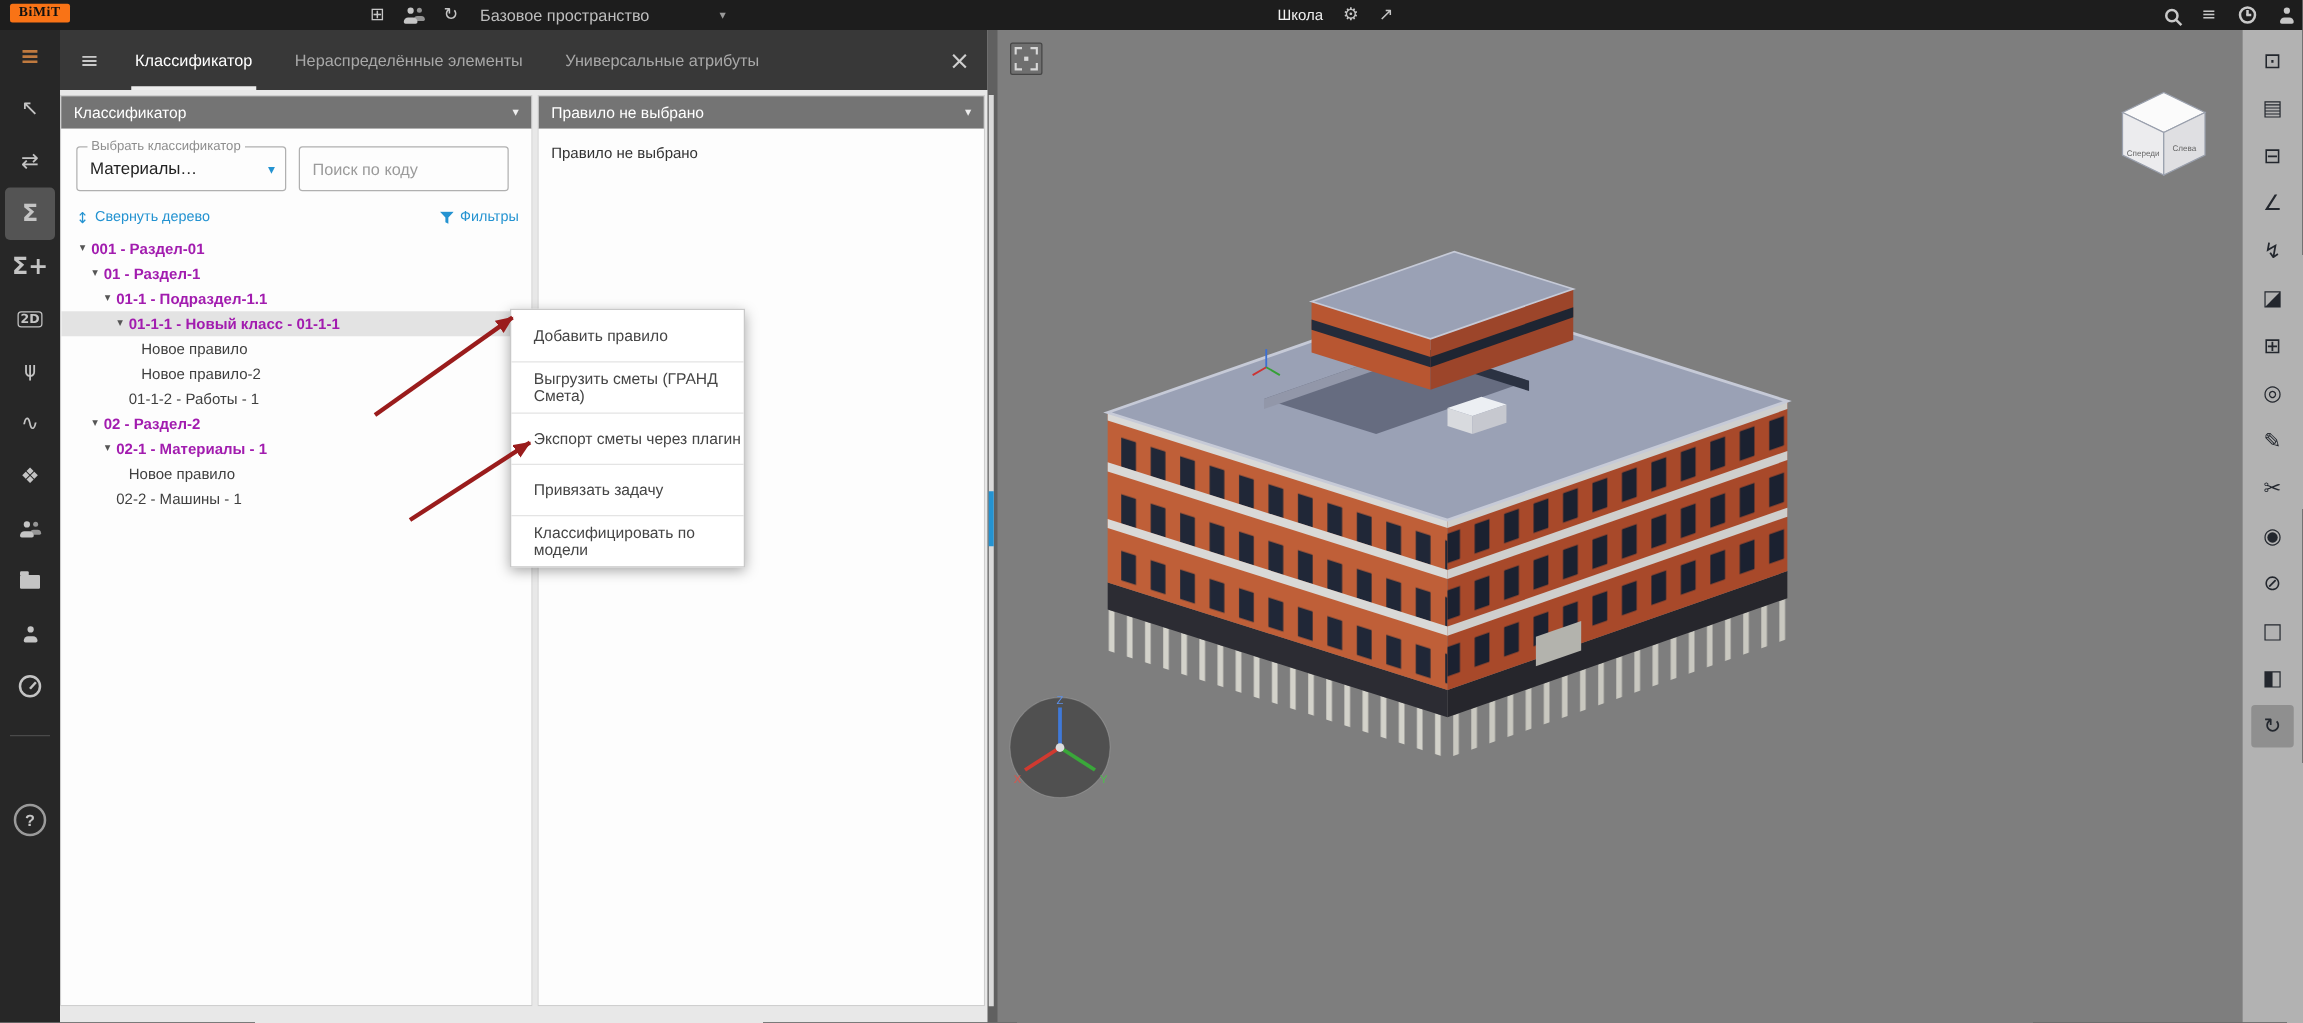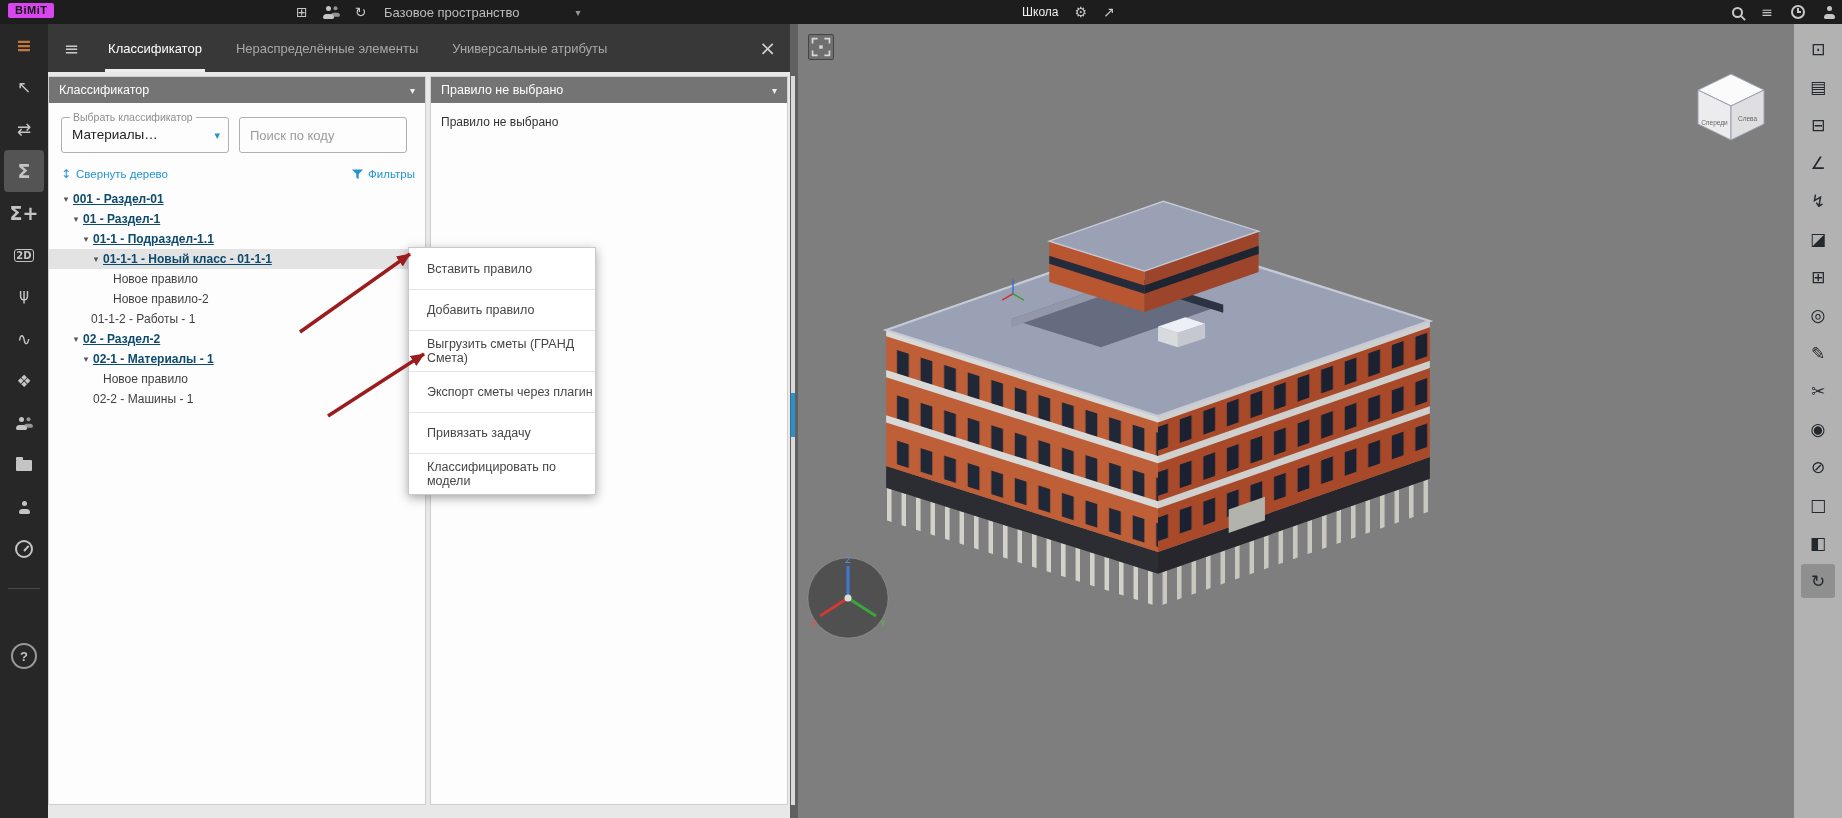--- a/index.html
+++ b/index.html
@@ -5,22 +5,22 @@
   * { box-sizing: border-box; margin: 0; padding: 0; }
   html,body { width:100%; height:100%; overflow:hidden; }
   body { font-family:"Liberation Sans", sans-serif; background:#606060; }
   #app { position:relative; width:1842px; height:818px; background:#606060; overflow:hidden; }
 
   .glyph, .tb-btn span, .lt-btn span, .rt-btn span, .burger, .close, .caret, .kebab,
   .hdr-caret, .select-caret, .ws-caret, .updown { font-family:"DejaVu Sans", sans-serif; }
 
   
   .topbar { position:absolute; left:0; top:0; width:1842px; height:24px; background:#1d1d1d; z-index:90; }
-  .logo { position:absolute; left:8px; top:3px; background:#d946ef; color:#111; font-size:11px; font-weight:bold;
-          letter-spacing:.5px; padding:1px 7px 2px; border-radius:2px; }
+  .logo { position:absolute; left:8px; top:3px; background:#f97316; color:#111; font-size:11px; font-weight:bold;
+          letter-spacing:.5px; padding:1px 7px 2px; border-radius:2px;font-family:Liberation Serif, serif; }
   .tb-btn { background:none; border:none; color:#c6c6c6; font-size:14px; display:flex; align-items:center; cursor:default; }
   .tb-icons { position:absolute; left:296px; top:0; height:24px; display:flex; align-items:center; gap:14px; }
   .workspace { position:absolute; left:384px; top:0; height:24px; display:flex; align-items:center; gap:56px; }
   .workspace > span:first-child { color:#bdbdbd; font-size:13px; }
   .ws-caret { color:#9a9a9a; font-size:10px; }
   .tb-center { position:absolute; left:1022px; top:0; height:24px; display:flex; align-items:center; gap:16px; }
   .tb-title { color:#f0f0f0; font-size:12px; }
   .tb-right { position:absolute; right:6px; top:0; height:24px; display:flex; align-items:center; gap:18px; }
 
   .icon-search { width:11px; height:11px; border:2px solid #c9c9c9; border-radius:50%; position:relative; display:inline-block; }
@@ -83,21 +83,21 @@
   .search::placeholder { color:#9b9b9b; }
 
   .links-row { margin:14px 10px 0 12px; display:flex; justify-content:space-between; align-items:center; }
   .blue-link { color:#2493d1; font-size:11.5px; display:flex; align-items:center; gap:5px; background:none; border:none; cursor:default; }
   .updown { font-size:12px; }
 
   .tree { margin-top:8px; }
   .tree-row { height:20px; display:flex; align-items:center; position:relative; font-size:12px; color:#3f3f3f; }
   .tree-row.sel { background:#e3e3e3; }
   .caret { width:14px; font-size:9px; color:#555; text-align:center; flex:0 0 14px; }
-  .tlabel.bold { font-weight:bold; color:#0c4a6e;text-decoration:underline; }
+  .tlabel.bold { font-weight:bold; color:#a21caf; }
   .kebab { position:absolute; right:8px; font-size:12px; font-weight:bold; color:#333; }
 
   .empty-text { margin:12px 10px; font-size:12px; color:#333; }
 
   .vscroll-track { position:absolute; left:791px; top:76px; width:4px; height:729px; background:#dadada; z-index:25; }
   .vscroll-thumb { position:absolute; left:0; top:317px; width:4px; height:44px; background:#2493d1; }
 
   
   .context-menu { position:absolute; left:408px; top:247px; width:188px; background:#ffffff; border:1px solid #c9c9c9;
                   box-shadow:0 3px 10px rgba(0,0,0,.35); list-style:none; z-index:60; }
@@ -290,21 +290,21 @@
               <span class="tlabel">Новое правило</span>
 
             </div>
 
             <div class="tree-row" style="padding-left: 50px;">
               <span class="caret" style="visibility: hidden;">▾</span>
               <span class="tlabel">Новое правило-2</span>
 
             </div>
 
-            <div class="tree-row" style="padding-left: 28px;">
+            <div class="tree-row" style="padding-left: 40px;">
               <span class="caret" style="visibility: hidden;">▾</span>
               <span class="tlabel">01-1-2 - Работы - 1</span>
 
             </div>
 
             <div class="tree-row" style="padding-left: 20px;">
               <span class="caret">▾</span>
               <span class="tlabel bold">02 - Раздел-2</span>
 
             </div>
@@ -340,23 +340,20 @@
       </div>
     </div>
   </section>
 
   <div class="vscroll-track">
     <div class="vscroll-thumb"></div>
   </div>
 
   <ul class="context-menu">
 
-      <li class="menu-item">
-        <span>Вставить правило</span>
-      </li>
 
       <li class="menu-item">
         <span>Добавить правило</span>
       </li>
 
 
       <li class="menu-item">
         <span>Выгрузить сметы (ГРАНД Смета)</span>
       </li>
 

